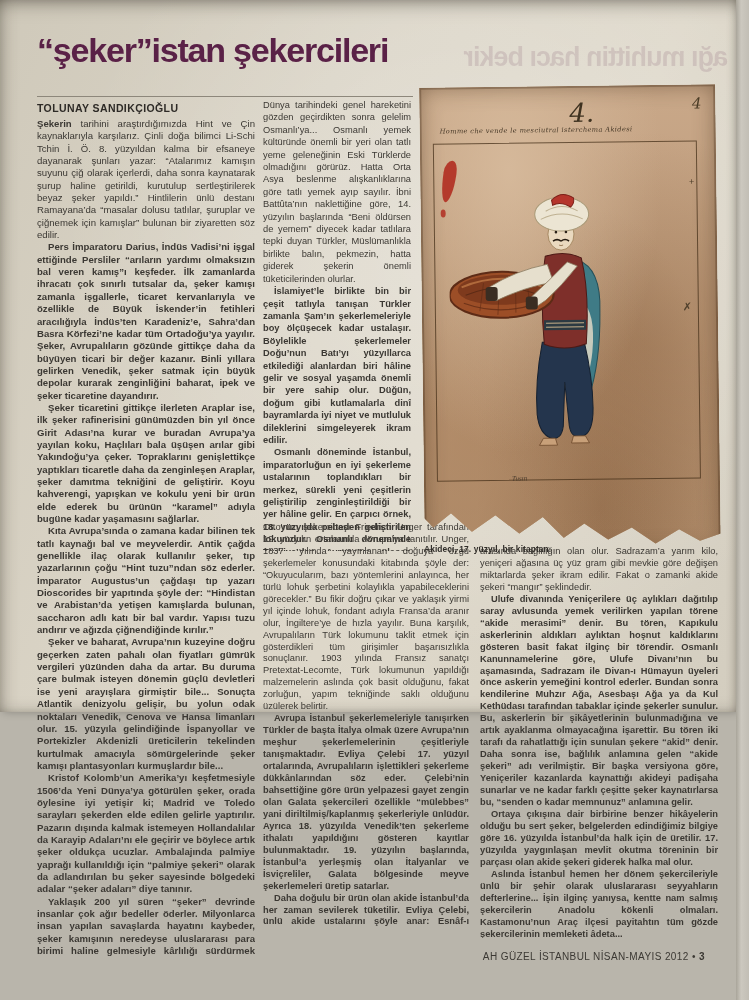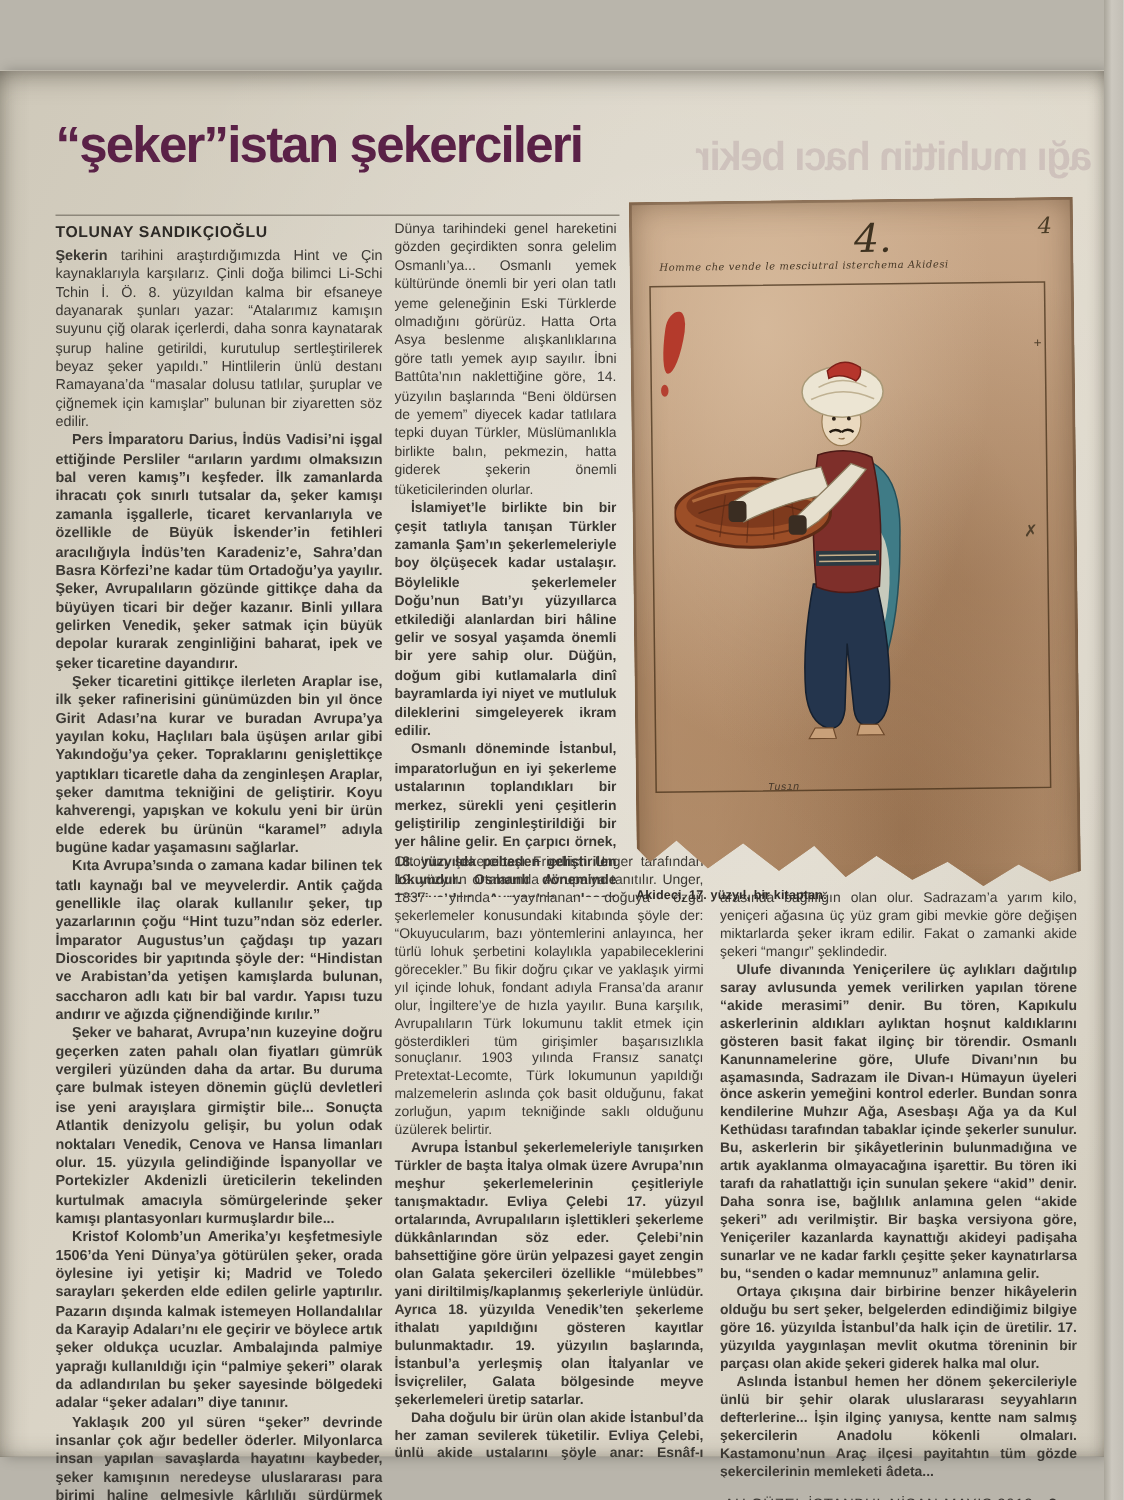--- a/index.html
+++ b/index.html
@@ -1,26 +1,26 @@
 <!DOCTYPE html>
 <html><head>
 <meta charset="utf-8">
 <style>
   html,body{margin:0;padding:0;}
   body{font-family:"Liberation Sans",sans-serif;-webkit-font-smoothing:antialiased;}
   .stage{position:relative;width:749px;height:1000px;background:#b9b5ab;overflow:hidden;}
-  .page{position:absolute;left:0;top:0;width:736px;height:924px;
+  .page{position:absolute;left:0;top:0;width:736px;height:712px;
         background:
           radial-gradient(ellipse at 65% 35%, rgba(255,255,255,.30), transparent 62%),
           linear-gradient(115deg, #cfc9ba 0%, #dad4c6 38%, #ded8ca 65%, #d3cdbf 100%);
         box-shadow: inset 0 14px 18px -12px rgba(60,55,45,.55),
                     inset 14px 0 18px -14px rgba(60,55,45,.45),
                     inset -6px 0 10px -6px rgba(60,55,45,.35),
                     inset 0 -10px 16px -12px rgba(60,55,45,.4),
-                    3px 0 8px rgba(0,0,0,.25); margin-top: 47px;}
+                    3px 0 8px rgba(0,0,0,.25);}
   .page-edge{position:absolute;right:0;top:0;width:13px;height:1000px;
         background:linear-gradient(90deg,#a9a59a, #ccc8bf 40%, #c2beb5);}
 
   
   .title{position:absolute;left:37px;top:31px;color:#5a2147;
          font-size:34px;font-weight:600;letter-spacing:-1.2px;
          font-family:"Liberation Sans",sans-serif;}
   .ghost-title{position:absolute;right:8px;top:42px;width:330px;
          transform:scaleX(-1);color:#5a2147;opacity:.13;
          font-size:27px;font-weight:600;letter-spacing:-1px;white-space:nowrap;}
@@ -68,21 +68,21 @@
   .hand-title{position:absolute;left:20px;top:40px;width:230px;
         font-family:"DejaVu Serif",serif;font-style:italic;font-size:6.6px;
         color:#453726;letter-spacing:.4px;white-space:nowrap;}
   .ink-stain{position:absolute;left:22px;top:73px;width:13px;height:42px;
         background:rgba(175,38,26,.85);border-radius:60% 40% 55% 45%/30% 30% 70% 70%;
         transform:rotate(9deg);}
   .ink-dot{position:absolute;left:20px;top:122px;width:5px;height:8px;
         background:rgba(175,38,26,.8);border-radius:50%;}
   .x-mark{position:absolute;right:26px;top:216px;font-size:11px;color:#50402c;}
   .plus-mark{position:absolute;right:22px;top:92px;font-size:9px;color:#50402c;}
-  .signature{position:absolute;left:88px;top:388px;font-family:Liberation Mono, monospace;
+  .signature{position:absolute;left:88px;top:388px;font-family:Liberation Serif, serif;
         font-style:italic;font-size:7px;color:#46382a;}
   .figure-svg{position:absolute;left:28px;top:96px;}
 </style>
 </head>
 <body>
 
 <div class="stage">
   <div class="page">
 
     <div class="title">“şeker”istan şekercileri</div>

